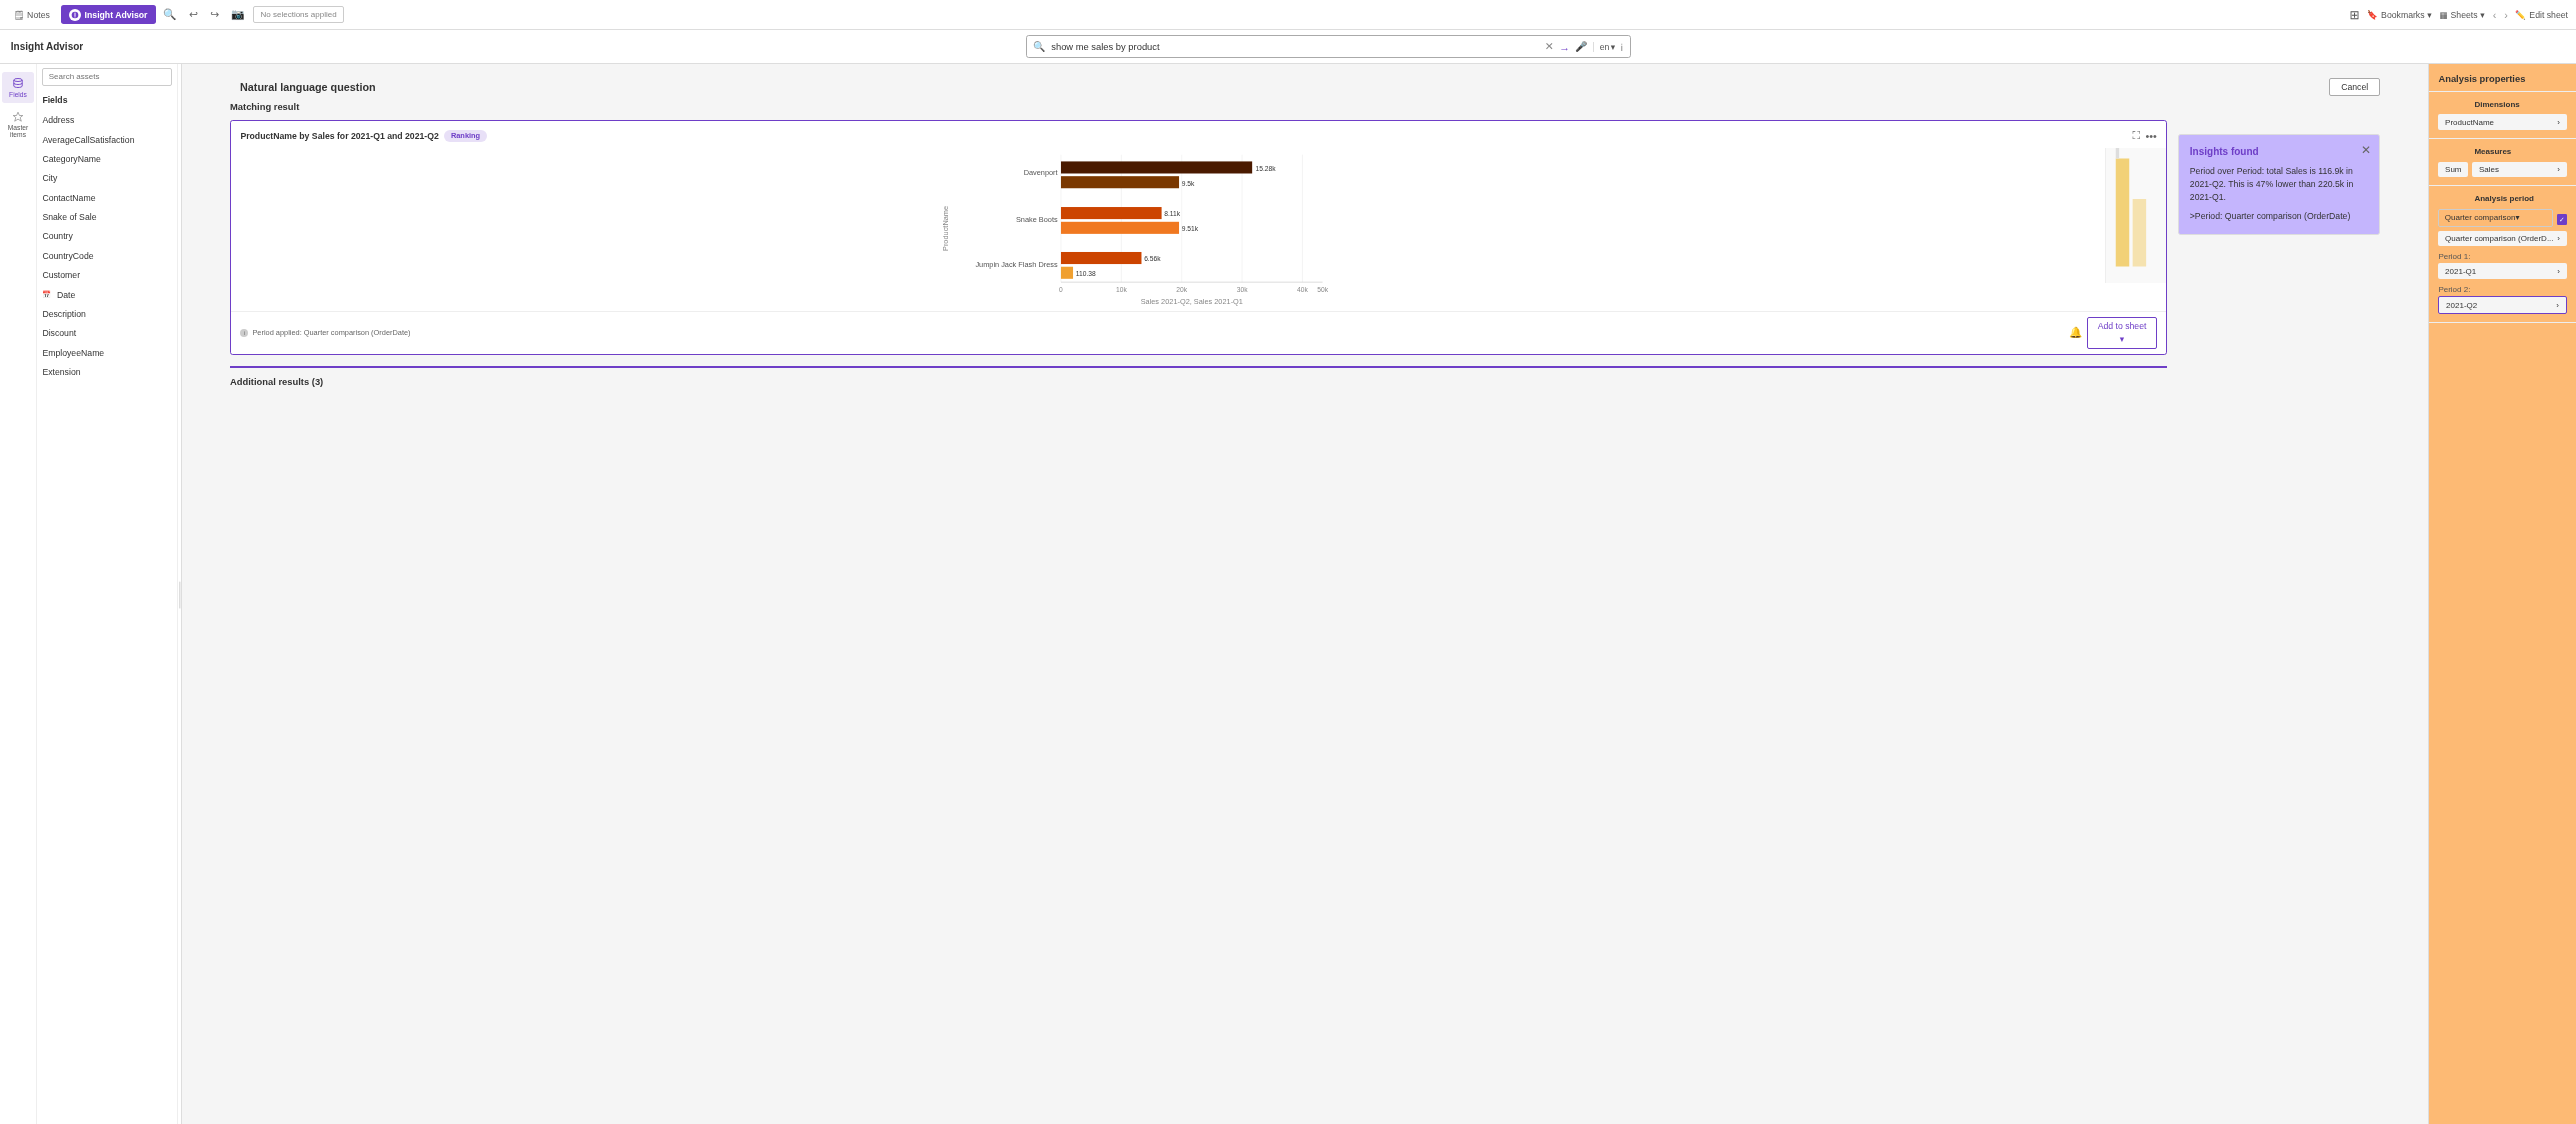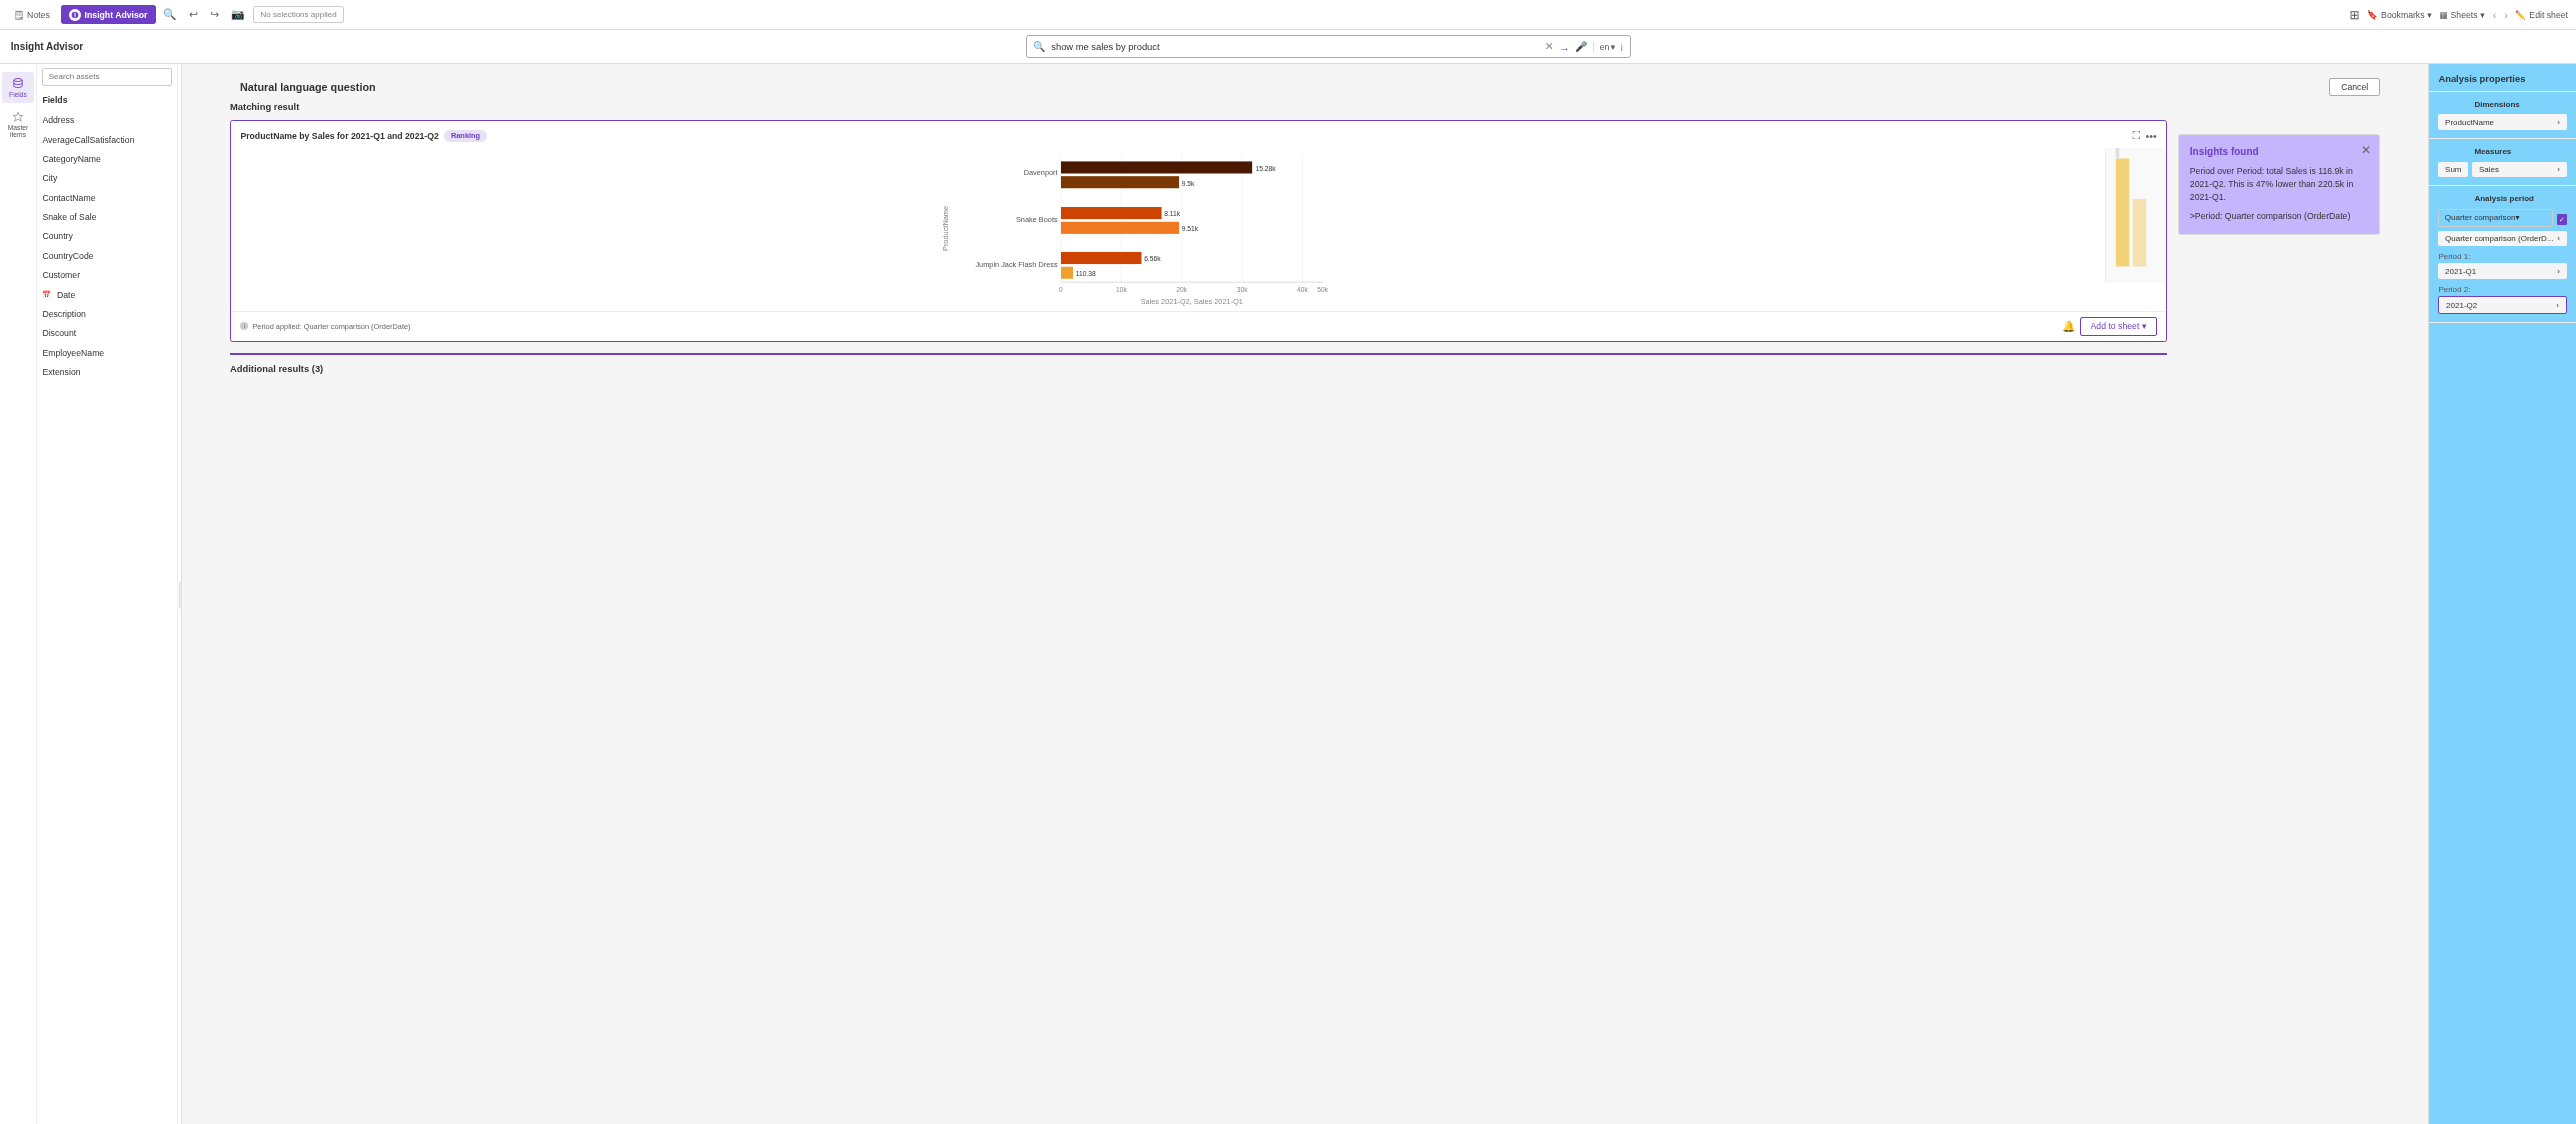--- a/index.html
+++ b/index.html
@@ -64,40 +64,40 @@
     
     .chart-card { background: #fff; border: 1.3px solid #6e3ec7; border-radius: 2.7px; padding: 0; position: relative; margin-bottom: 10.8px; }
     .chart-header { display: flex; align-items: center; justify-content: space-between; padding: 8px 9.4px 5.4px; }
     .chart-title { font-size: 8.7px; font-weight: 600; color: #333; display: flex; align-items: center; gap: 5.4px; }
     .ranking-badge { background: #e8e0f7; color: #6e3ec7; border-radius: 6.7px; padding: 1.3px 6.7px; font-size: 7.4px; font-weight: 600; }
     .chart-actions { display: flex; gap: 5.4px; align-items: center; }
     .chart-action-btn { background: none; border: none; cursor: pointer; font-size: 10.8px; color: #666; }
     .chart-footer { display: flex; align-items: center; justify-content: space-between; padding: 5.4px 9.4px; border-top: 0.7px solid #eee; }
     .period-info { font-size: 7.4px; color: #666; display: flex; align-items: center; gap: 4px; }
     .period-dot { width: 8px; height: 8px; border-radius: 50%; background: #ccc; display: inline-flex; align-items: center; justify-content: center; font-size: 5.4px; }
-    .add-to-sheet-btn { background: #fff; border: 1px solid #6e3ec7; color: #6e3ec7; border-radius: 2px; padding: 3.4px 9.4px; font-size: 8.7px; cursor: pointer; display: flex; align-items: center; gap: 2.7px; font-weight: 500; }
+    .add-to-sheet-btn { background: #fff; border: 1px solid #6e3ec7; color: #6e3ec7; border-radius: 2px; padding: 3.4px 9.4px; font-size: 8.7px; cursor: pointer; display: flex; align-items: center; gap: 2.7px; font-weight: 500; flex-direction: column; }
 
     
     .mini-chart { width: 61px; height: 135px; background: #f9f9f9; border-left: 0.7px solid #eee; display: flex; align-items: flex-end; justify-content: center; padding: 2.7px; overflow: hidden; flex: 0 0 61px; }
 
     
     .additional-results { border-top: 2px solid #6e3ec7; padding-top: 8px; }
     .additional-results-label { font-size: 9.4px; font-weight: 600; color: #333; }
 
     
     .insights-panel { width: 202px; flex: 0 0 202px; background: #c4b5fd; border: 0.7px solid #ddd; border-radius: 2.7px; margin: 13.5px 0 0 0; height: fit-content; position: relative; padding: 10.8px; }
     .insights-title { font-size: 10px; font-weight: 700; color: #6e3ec7; margin-bottom: 8px; }
     .insights-close { position: absolute; top: 8px; right: 8px; background: none; border: none; cursor: pointer; font-size: 12px; color: #666; }
     .insights-content { font-size: 8.7px; color: #333; line-height: 1.5; }
     .insights-link { color: #333; font-size: 8.7px; margin-top: 6.7px; }
     .content-with-insights { display: flex; gap: 10.8px; }
     .chart-container { flex: 1; }
 
     
-    .right-panel { width: 148px; flex: 0 0 148px; background: #7dd3fc; border-left: 0.7px solid #ddd; overflow-y: auto; }
+    .right-panel { width: 148px; flex: 0 0 148px; background: #fdba74; border-left: 0.7px solid #ddd; overflow-y: auto; }
     .right-panel-title { font-size: 9.4px; font-weight: 600; padding: 9.4px 9.4px 6.7px; color: #333; border-bottom: 0.7px solid #eee; }
     .right-section { padding: 8px 9.4px; border-bottom: 0.7px solid #eee; }
     .right-section-title { font-size: 8px; font-weight: 700; color: #333; margin-bottom: 5.4px; margin-left: 36px; }
     .dimension-tag { display: flex; align-items: center; justify-content: space-between; background: #f5f5f5; border-radius: 2px; padding: 3.4px 6.7px; font-size: 8px; color: #333; cursor: pointer; }
     .measure-row { display: flex; gap: 4px; align-items: center; }
     .measure-tag { background: #f5f5f5; border-radius: 2px; padding: 2.7px 6.7px; font-size: 8px; color: #333; }
     .measure-main { flex: 1; display: flex; align-items: center; justify-content: space-between; background: #f5f5f5; border-radius: 2px; padding: 3.4px 6.7px; font-size: 8px; }
     .analysis-period-select { width: 100%; border: 0.7px solid #ccc; border-radius: 2px; padding: 3.4px 5.4px; font-size: 8px; color: #333; display: flex; align-items: center; justify-content: flex-start; cursor: pointer; margin-bottom: 4px; }
     .analysis-checkbox { width: 10.8px; height: 10.8px; background: #6e3ec7; border-radius: 1.3px; display: inline-flex; align-items: center; justify-content: center; }
     .analysis-period-row { display: flex; gap: 4px; align-items: center; }

